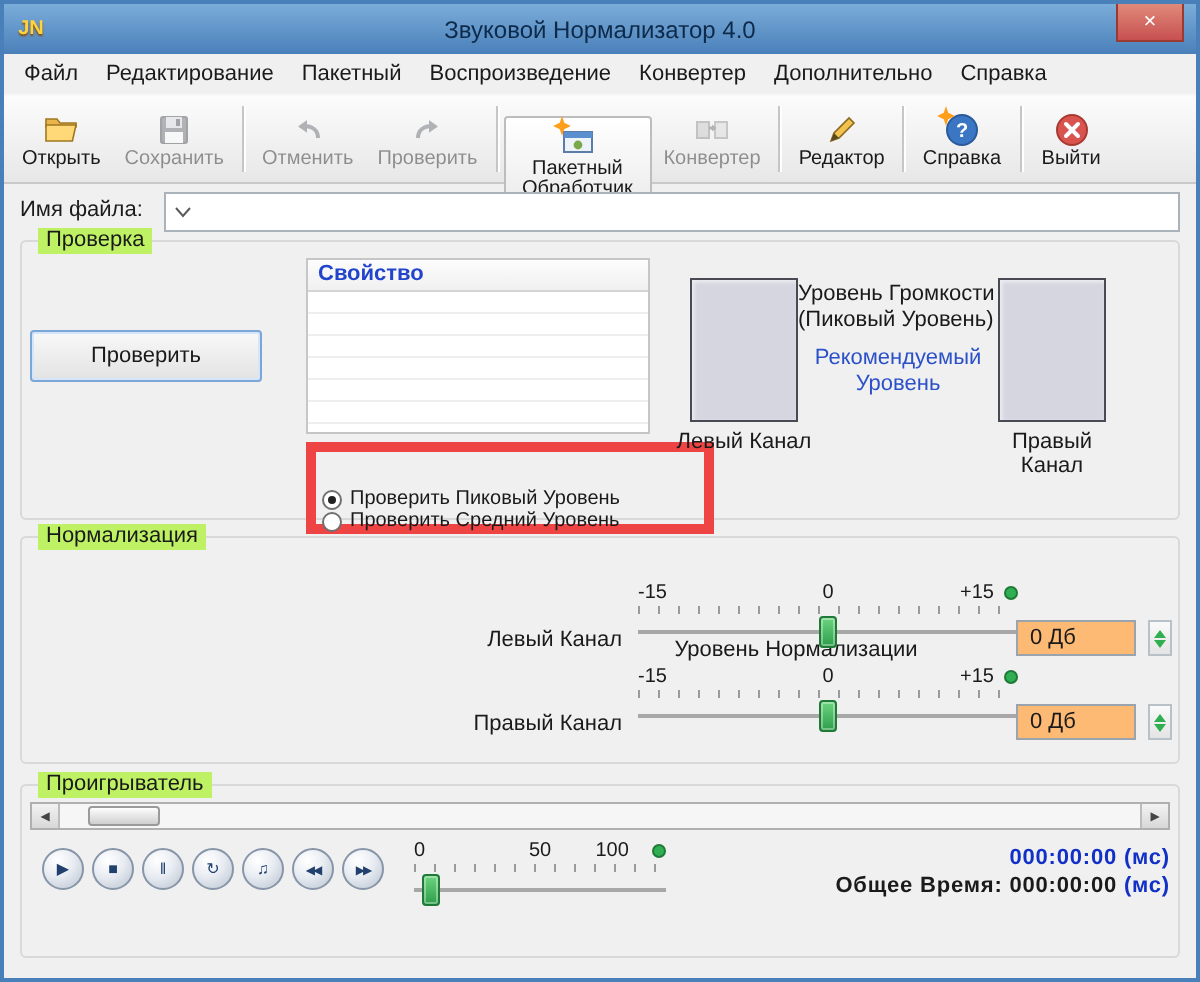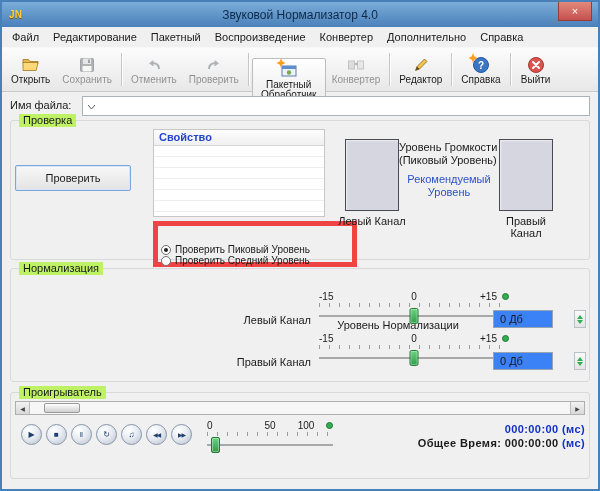--- a/index.html
+++ b/index.html
@@ -99,21 +99,21 @@
   .sdot { position: absolute; right: 0; top: 2px; width: 7px; height: 7px; border-radius: 50%;
           background: #2fae52; border: 1px solid #1e7a36; }
   .ticks { height: 4px; margin-top: 1px;
            background-image: repeating-linear-gradient(to right, #9a9a9a 0, #9a9a9a 1px, transparent 1px, transparent 10px); }
   .track { position: relative; height: 18px; }
   .track::before { content: ""; position: absolute; left: 0; right: 0; top: 8px; height: 2px; background: #a8a8a8; }
   .thumb { position: absolute; top: 1px; width: 9px; height: 16px; border-radius: 2px;
            background: linear-gradient(#6cd47f, #2e9e4a); border: 1px solid #1e7a36;
            box-shadow: inset 0 0 0 1px rgba(255,255,255,.35); }
   .thumb.center { left: 50%; transform: translateX(-50%); }
-  .value-box { position: absolute; left: 482px; width: 60px; height: 18px; background: #3b82f6;
+  .value-box { position: absolute; left: 497px; width: 60px; height: 18px; background: #fdba74;
                border: 1px solid #9aa4ae; line-height: 16px; padding-left: 6px; }
   #norm-left-value { top: 41px; } #norm-right-value { top: 83px; }
   .spin { position: absolute; left: 563px; width: 12px; height: 18px; border: 1px solid #b8c0c8;
           background: linear-gradient(#fafafa, #e4e4e4); display: flex; flex-direction: column;
           align-items: center; justify-content: center; gap: 1px; }
   #norm-left-spin { top: 41px; } #norm-right-spin { top: 83px; }
   .spin i { width: 0; height: 0; border-left: 3px solid transparent; border-right: 3px solid transparent; }
   .spin .up { border-bottom: 4px solid #2fae52; }
   .spin .down { border-top: 4px solid #2fae52; }
 

